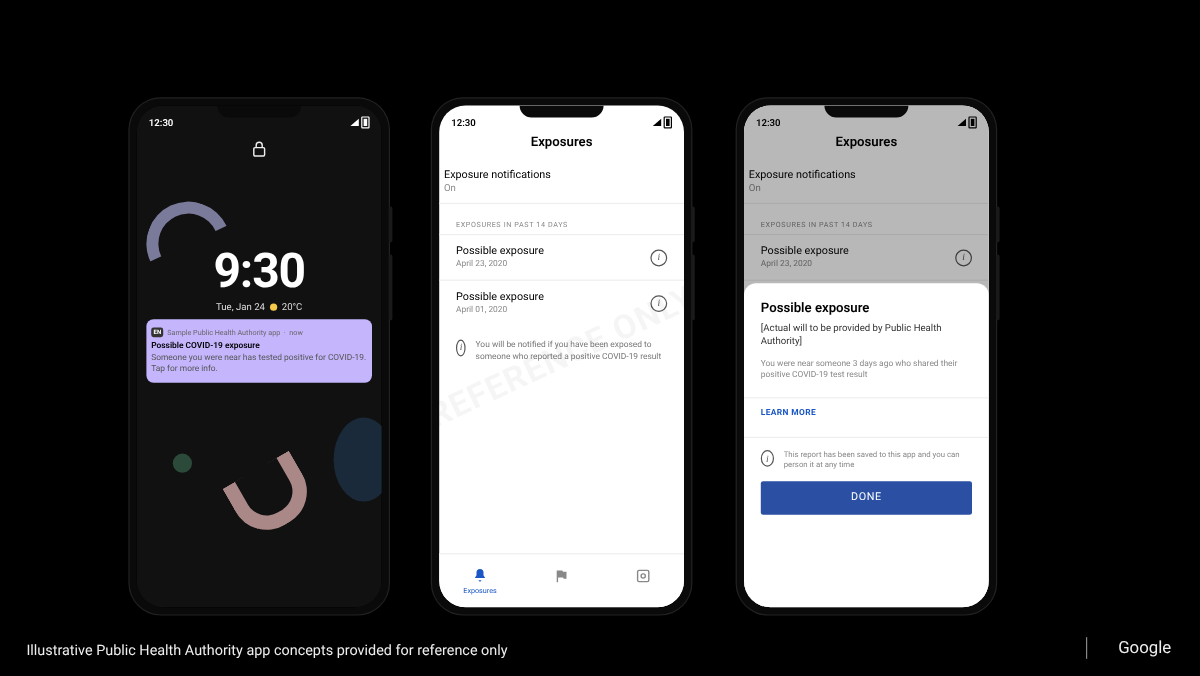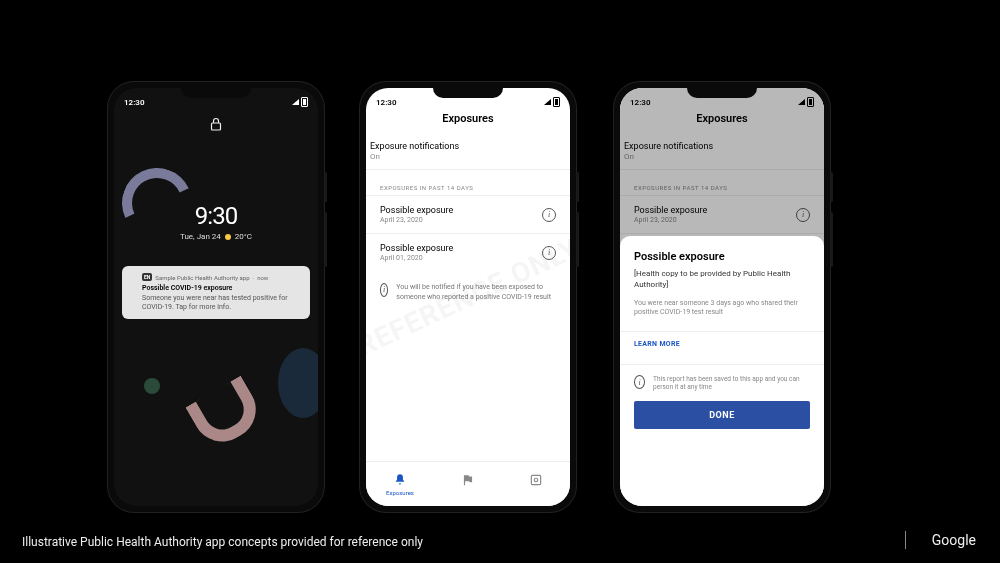--- a/index.html
+++ b/index.html
@@ -26,24 +26,24 @@
   
   .p1 .screen{background:#000}
   .wall{position:absolute;inset:0;background:#111}
   .wall .ring{position:absolute;border:10px solid #555;border-radius:50%}
   .wall .r1{width:50px;height:50px;top:80px;left:8px;border-color:#7a7a9a transparent transparent #7a7a9a;transform:rotate(20deg)}
   .wall .dot{position:absolute;width:16px;height:16px;border-radius:50%;background:#2b4a3a;top:290px;left:30px}
   .wall .u1{position:absolute;width:40px;height:40px;border:12px solid #a88;border-top:none;border-radius:0 0 30px 30px;top:300px;left:80px;transform:rotate(-30deg)}
   .wall .blob{position:absolute;width:50px;height:70px;background:#1a2a3a;border-radius:50%;top:260px;right:-10px}
   .lock{position:absolute;top:28px;left:50%;transform:translateX(-50%);color:#eee}
   .clock{position:absolute;top:114px;left:0;right:0;text-align:center;color:#fff}
-  .clock .time{font-size:24px;font-weight:400;letter-spacing:-1px}
+  .clock .time{font-size:40px;font-weight:700;letter-spacing:-1px}
   .clock .date{font-size:8px;margin-top:2px;color:#ddd}
   .sun{display:inline-block;width:6px;height:6px;background:#f7c948;border-radius:50%;vertical-align:middle;margin:0 2px}
-  .notif{position:absolute;top:178px;left:8px;right:8px;background:#e5e5e5;border-radius:6px;padding:7px 20px;font-size:7px;color:#333}
+  .notif{position:absolute;top:178px;left:8px;right:8px;background:#c4b5fd;border-radius:6px;padding:7px 4px;font-size:7px;color:#333}
   .notif .hd{display:flex;align-items:center;gap:3px;font-size:6px;color:#666;margin-bottom:3px}
   .notif .badge{background:#333;color:#fff;font-size:5px;padding:1px 2px;border-radius:2px;font-weight:700}
   .notif .ttl{font-weight:600;color:#000;margin-bottom:2px}
   .notif .bd{color:#555;line-height:1.3}
 
   
   .p2 .screen{background:#fff}
   .hdr{text-align:center;font-size:11px;font-weight:600;padding:24px 0 8px}
   .sect{padding:8px 4px;font-size:9px}
   .sect .lbl{color:#000}
@@ -66,21 +66,21 @@
   .p3 .screen{background:#fff}
   .dim{position:absolute;inset:0;background:#fff}
   .dim-shade{position:absolute;inset:0;background:rgba(0,0,0,.28)}
   .sheet{position:absolute;left:0;right:0;bottom:0;top:148px;background:#fff;border-radius:10px 10px 0 0;padding:14px 14px 10px;display:flex;flex-direction:column}
   .sheet h3{margin:0 0 6px;font-size:11px;font-weight:600;text-align:left}
   .sheet p{margin:0 0 8px;font-size:8px;line-height:1.35;color:#333}
   .sheet .muted{color:#888;font-size:7px}
   .sheet .link{color:#1a56c4;font-size:7px;font-weight:700;letter-spacing:.3px;margin:2px 0 10px}
   .sheet .hr{height:1px;background:#eee;margin:6px -14px}
   .sheet .saved{display:flex;gap:8px;font-size:6.5px;color:#888;margin:4px 0 10px}
-  .done{background:#2a4fa3;color:#fff;text-align:center;font-size:9px;font-weight:700;letter-spacing:.5px;padding:9px 0;border-radius:2px}
+  .done{background:#2a4fa3;color:#fff;text-align:center;font-size:9px;font-weight:400;letter-spacing:.5px;padding:9px 0;border-radius:2px}
 
   
   .footnote{position:absolute;left:22px;bottom:14px;color:#eee;font-size:12px}
   .brands{position:absolute;right:24px;bottom:14px;color:#eee;display:flex;align-items:center;gap:26px;font-size:14px}
   .brands .pipe{width:1px;height:18px;background:#888}
   .apple{font-size:18px}
 </style>
 </head>
 <body>
 
@@ -217,21 +217,21 @@
           <div>
             <div class="t">Possible exposure</div>
             <div class="d">April 23, 2020</div>
           </div>
           <div class="info-i">i</div>
         </div>
       </div>
       <div class="dim-shade"></div>
       <div class="sheet">
         <h3>Possible exposure</h3>
-        <p>[Health copy to be provided by Public Health Authority]</p>
+        <p>[Actual will to be provided by Public Health Authority]</p>
         <p class="muted">You were near someone 3 days ago who shared their positive COVID-19 test result</p>
         <div class="hr"></div>
         <div class="link">LEARN MORE</div>
         <div class="hr"></div>
         <div class="saved">
           <div class="info-i">i</div>
           <div>This report has been saved to this app and you can person it at any time</div>
         </div>
         <div class="done">DONE</div>
       </div>

